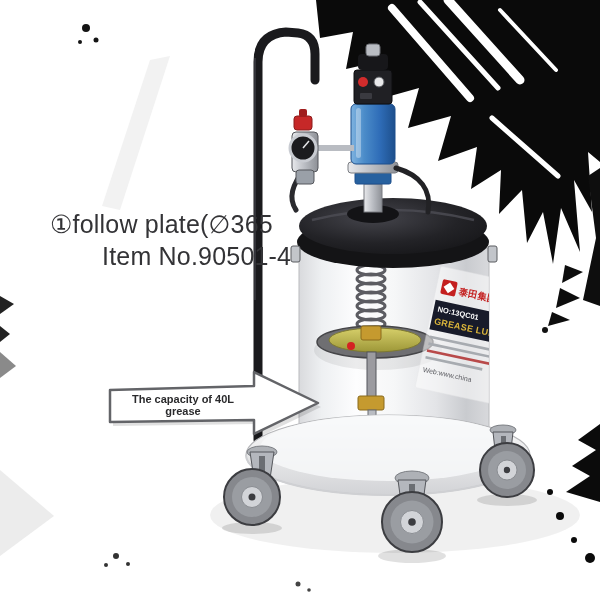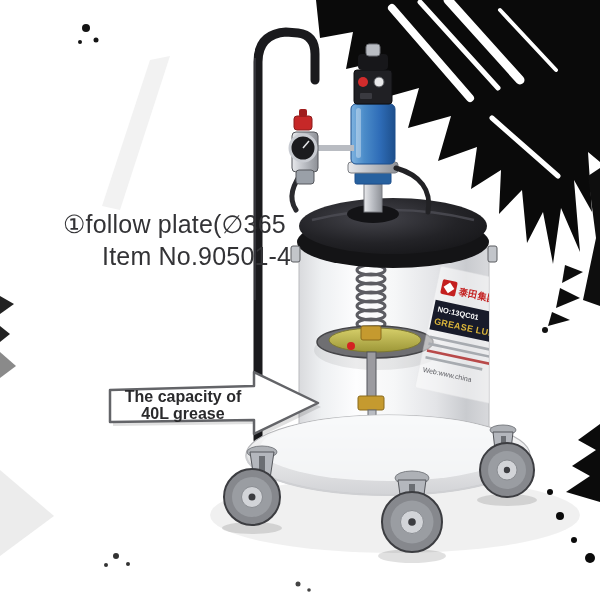--- a/index.html
+++ b/index.html
@@ -5,26 +5,26 @@
   html,body{margin:0;padding:0;background:#fff;}
   .stage{
     position:relative;width:600px;height:600px;overflow:hidden;background:#ffffff;
     font-family:"Liberation Sans", sans-serif;
   }
   .stage svg{position:absolute;left:0;top:0;}
   .anno{
     position:absolute;color:#333336;font-size:25px;letter-spacing:.2px;
     font-family:"Liberation Sans", sans-serif;white-space:nowrap;z-index:3;
   }
-  .anno-line1{left:50px;top:210px;margin-left:13px;}
+  .anno-line1{left:50px;top:210px;}
   .anno-line2{left:96px;top:242px;margin-left:6px;}
   .arrow-text{
     position:absolute;left:113px;top:391px;width:140px;height:30px;z-index:4;
     display:flex;align-items:center;justify-content:center;text-align:center;
-    font-size:16px;font-weight:700;color:#2a2a2c;line-height:1.05;
+    font-size:11px;font-weight:700;color:#2a2a2c;line-height:1.05;
   }
 </style>
 </head>
 <body>
 
 <div class="stage">
 
   <svg width="600" height="600" viewBox="0 0 600 600">
     <defs>
       <linearGradient id="bucketGrad" x1="0" y1="0" x2="1" y2="0">

